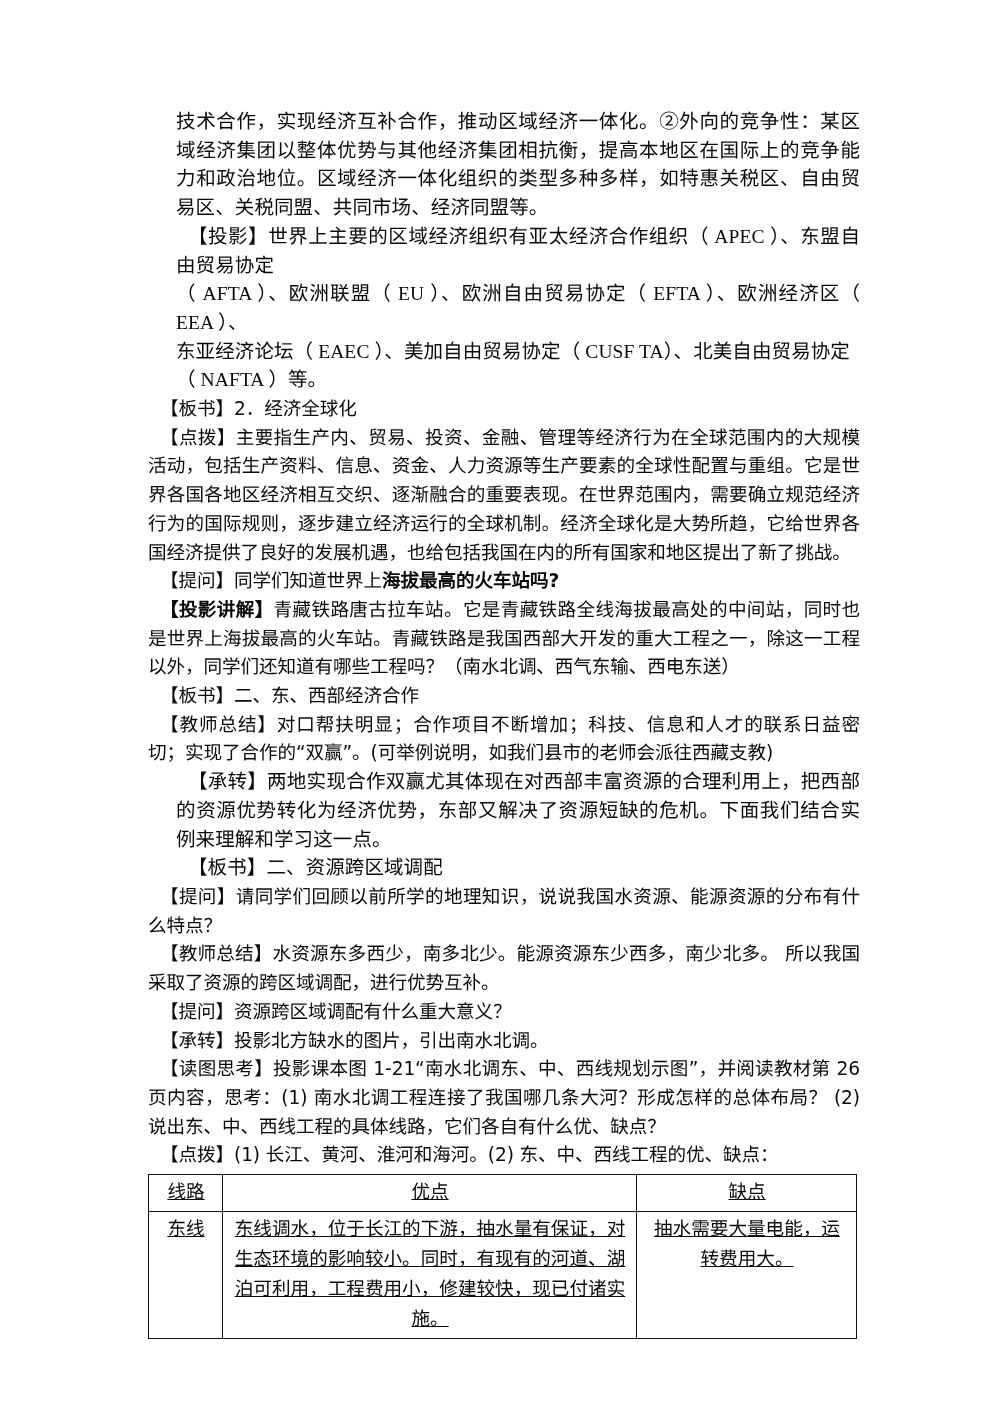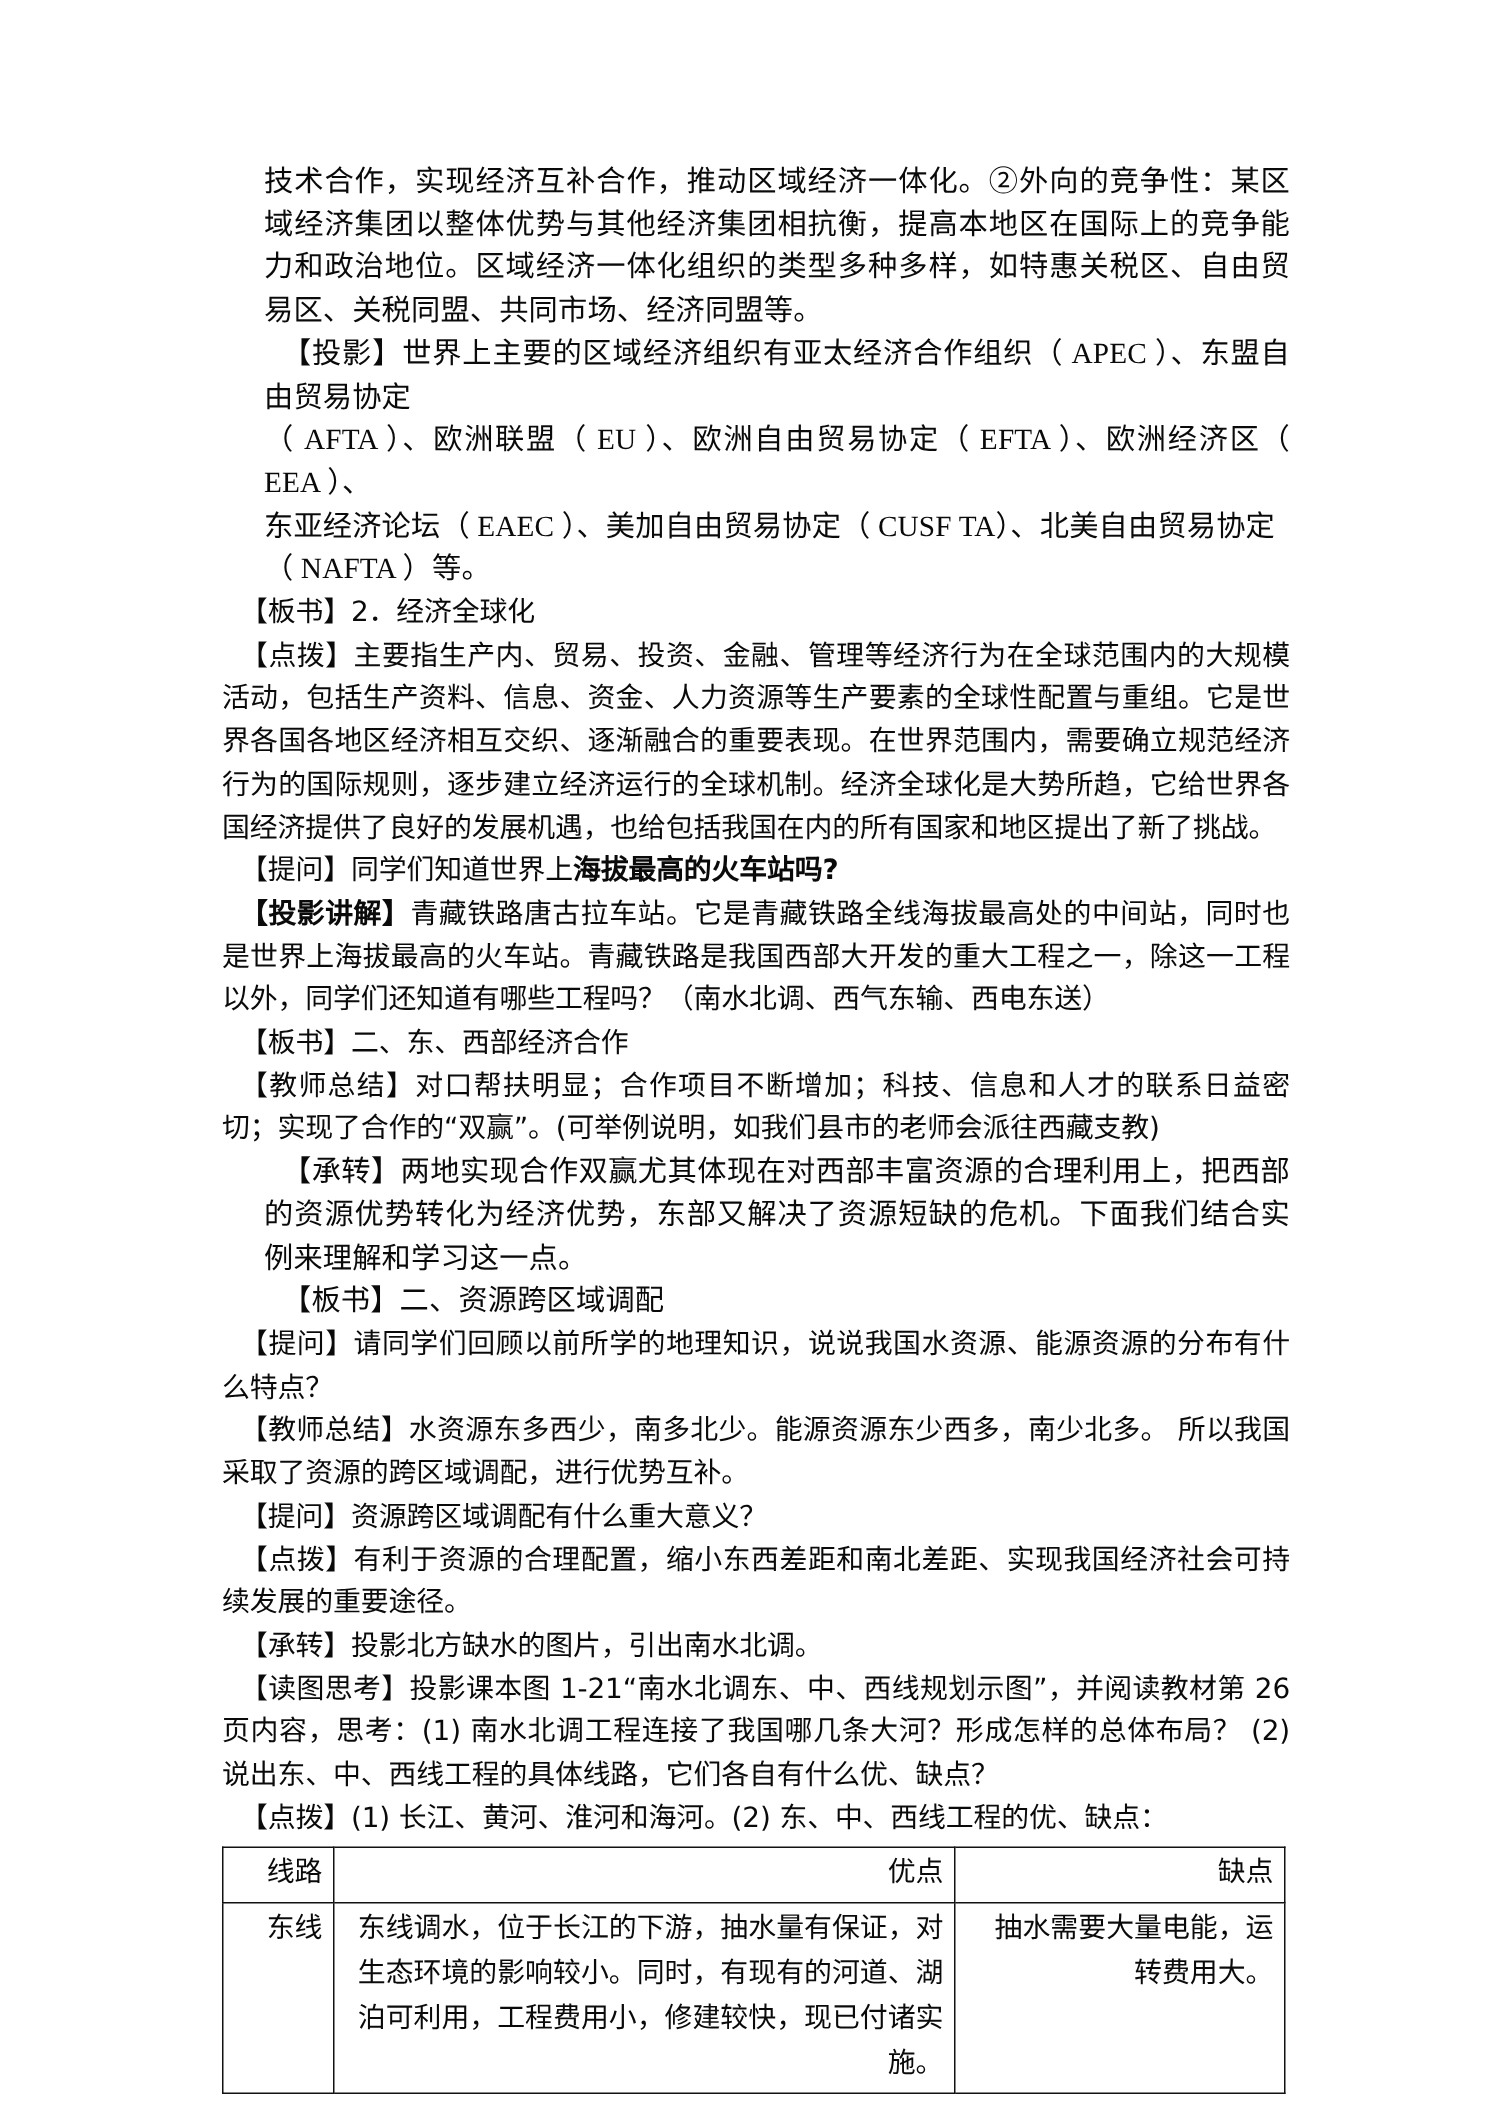--- a/index.html
+++ b/index.html
@@ -72,22 +72,23 @@
     width: 708px;
     table-layout: fixed;
     font-family: "DejaVu Sans", "Liberation Sans", sans-serif;
     font-size: 18.6px;
     line-height: 30px;
   }
   table.plan td, table.plan th {
     border: 1.4px solid #111;
     vertical-align: top;
     padding: 2px 7px 4px 8px;
-    text-align: right;
+    text-align: center;
     font-weight: normal;
+    text-decoration: underline;
   }
   table.plan col.c1 { width: 74px; }
   table.plan col.c2 { width: 414px; }
   table.plan col.c3 { width: 220px; }
   td.route {
     text-align: center;
     padding-left: 0;
     padding-right: 0;
   }
 </style>
@@ -120,21 +121,20 @@
     <p class="para serif indent">【承转】两地实现合作双赢尤其体现在对西部丰富资源的合理利用上，把西部的资源优势转化为经济优势，东部又解决了资源短缺的危机。下面我们结合实例来理解和学习这一点。</p>
 
     <p class="para serif indent">【板书】二、资源跨区域调配</p>
 
     <p class="para hei indent">【提问】请同学们回顾以前所学的地理知识，说说我国水资源、能源资源的分布有什么特点？</p>
 
     <p class="para hei indent">【教师总结】水资源东多西少，南多北少。能源资源东少西多，南少北多。 所以我国采取了资源的跨区域调配，进行优势互补。</p>
 
     <p class="para hei indent">【提问】资源跨区域调配有什么重大意义？</p>
 
-    <p class="para hei indent">【点拨】有利于资源的合理配置，缩小东西差距和南北差距、实现我国经济社会可持续发展的重要途径。</p>
 
     <p class="para hei indent">【承转】投影北方缺水的图片，引出南水北调。</p>
 
     <p class="para hei indent">【读图思考】投影课本图 1-21“南水北调东、中、西线规划示图”，并阅读教材第 26 页内容，思考：(1) 南水北调工程连接了我国哪几条大河？形成怎样的总体布局？ (2) 说出东、中、西线工程的具体线路，它们各自有什么优、缺点？</p>
 
     <p class="para hei indent">【点拨】(1) 长江、黄河、淮河和海河。(2) 东、中、西线工程的优、缺点：</p>
 
     <div class="tbl-wrap">
       <table class="plan">
         <colgroup>

